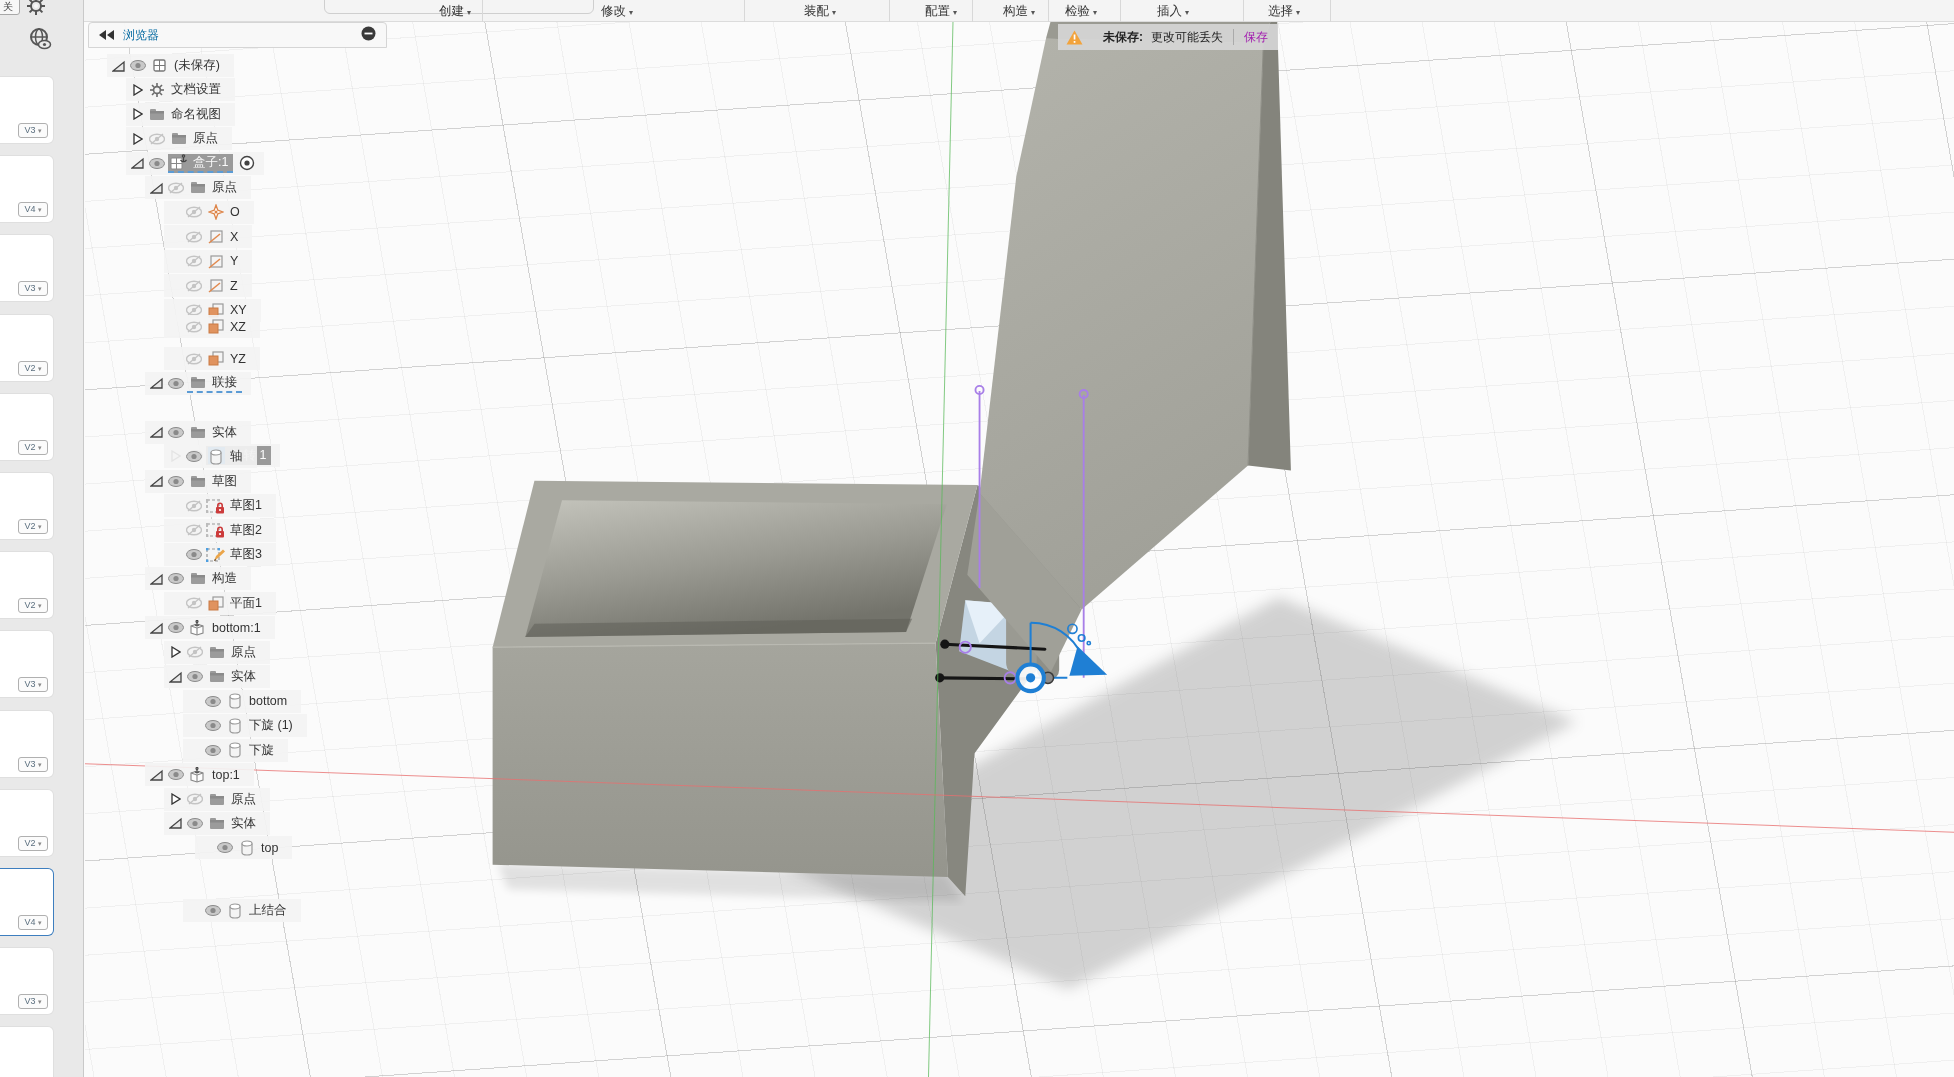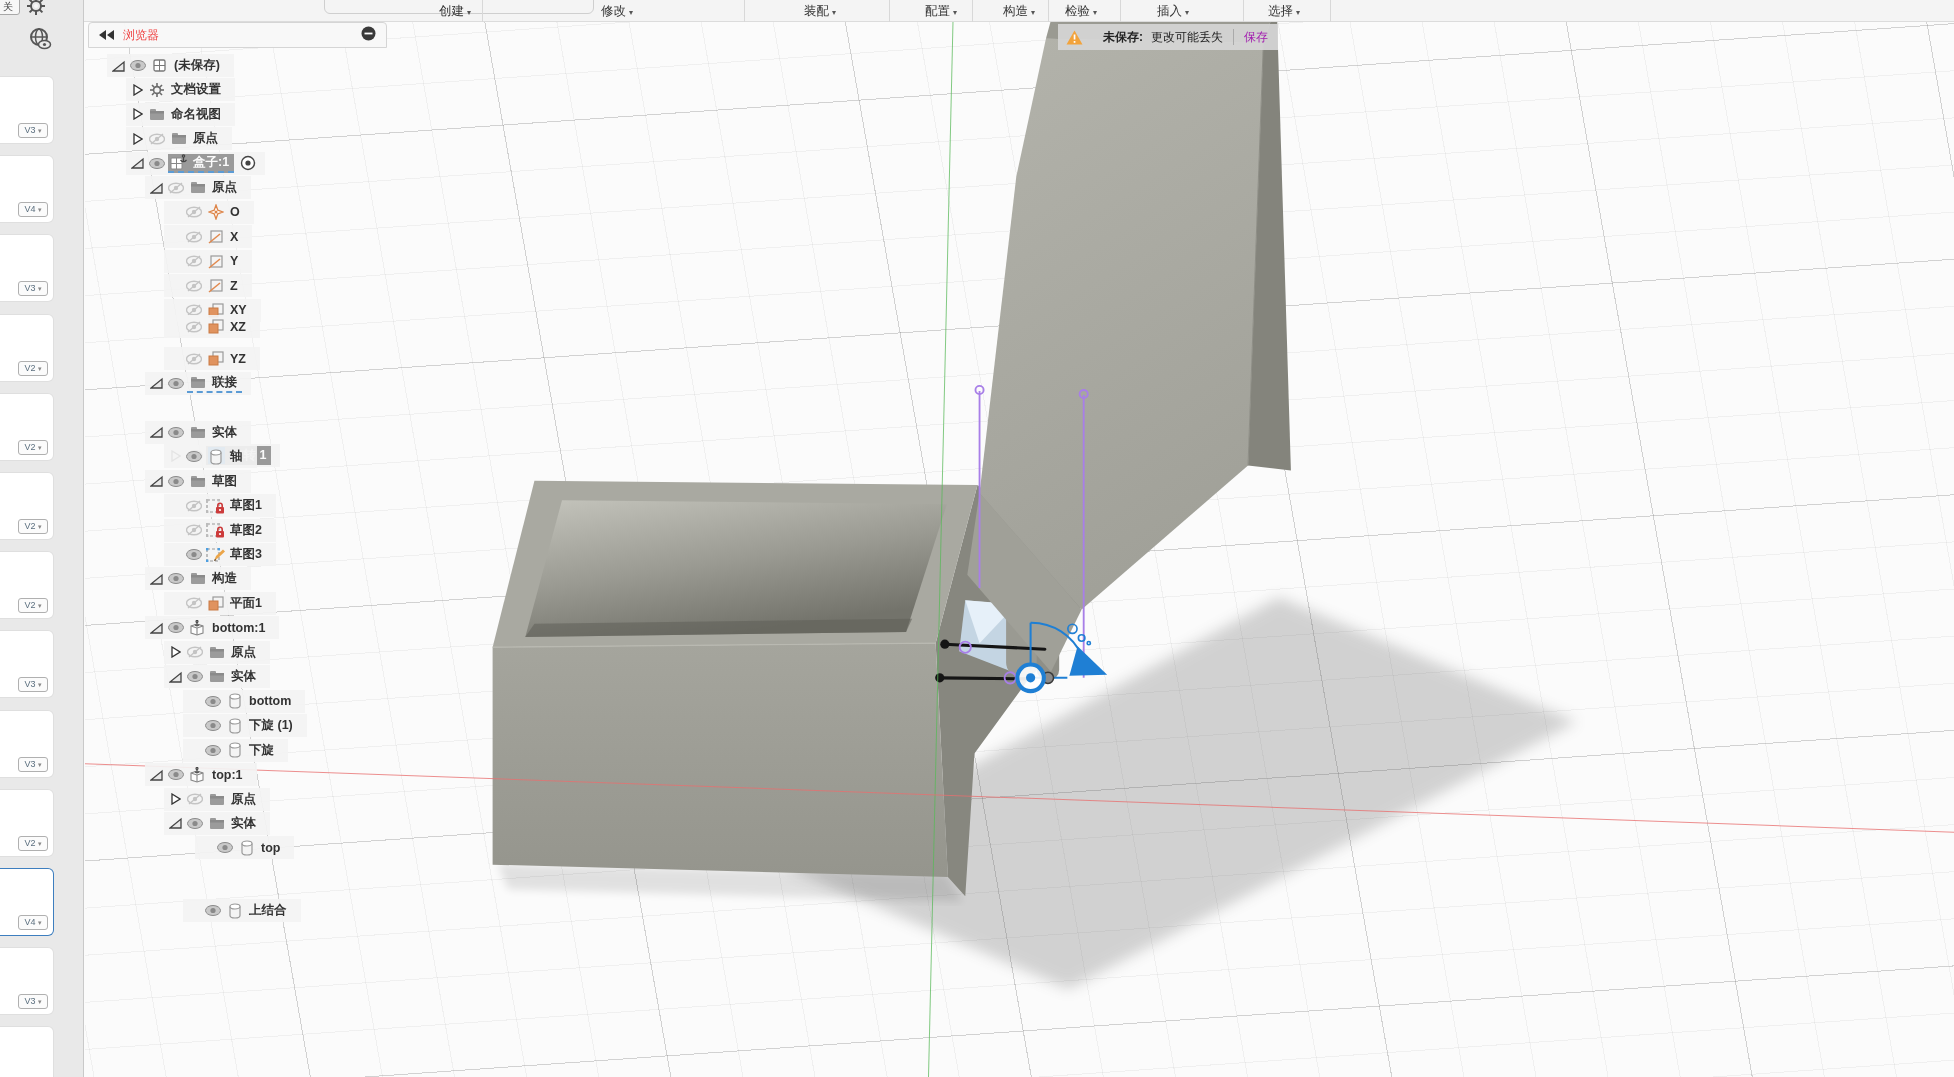--- a/index.html
+++ b/index.html
@@ -56,25 +56,25 @@
   #warnbar .wtext { font-size:12px; color:#222; }
   #warnbar .wtitle { font-weight:bold; margin:0 8px 0 20px; }
   #warnbar .wmsg { margin-right:10px; }
   #warnbar .wsep { width:1px; height:16px; background:#aaa; margin-right:10px; }
   #warnbar .wsave { font-size:12px; cursor:pointer; }
 
   
   #browser-header { position:absolute; left:88px; top:22px; width:299px; height:26px;
     background:rgba(248,248,248,0.95); border:1px solid #d5d5d5; border-radius:4px 4px 0 0;
     display:flex; align-items:center; z-index:30; }
-  #browser-header .btitle { font-size:12px; color:#ef4444; margin-left:8px; }
+  #browser-header .btitle { font-size:12px; color:#0369a1; margin-left:8px; }
   #collapse-btn { margin-left:10px; display:flex; }
   #minus-btn { margin-left:auto; margin-right:10px; }
   #tree { position:absolute; left:88px; top:48px; width:330px; z-index:29; }
-  .trow { position:absolute; height:23px; display:flex; align-items:center;font-weight:bold; }
+  .trow { position:absolute; height:23px; display:flex; align-items:center; }
   .chip { display:inline-flex; align-items:center; height:23px;
     background:rgba(243,243,243,0.92); padding:0 9px 0 3px; }
   .arrow-slot { width:17px; display:flex; justify-content:center; flex:none; cursor:pointer; }
   .eye-slot { width:22px; display:flex; justify-content:center; flex:none; cursor:pointer; }
   .icon-slot { width:21px; display:flex; justify-content:center; flex:none; }
   .selwrap { display:inline-flex; align-items:center; height:19px; padding-right:5px; }
   .selwrap.dark { background:#9a9a9a; }
   .selwrap.dashed { border-bottom:2px dashed #5b9bd5; }
   .tlabel { font-size:12.5px; color:#333; margin-left:4px; white-space:nowrap; }
   .selwrap.dark .tlabel { color:#fafafa; }

